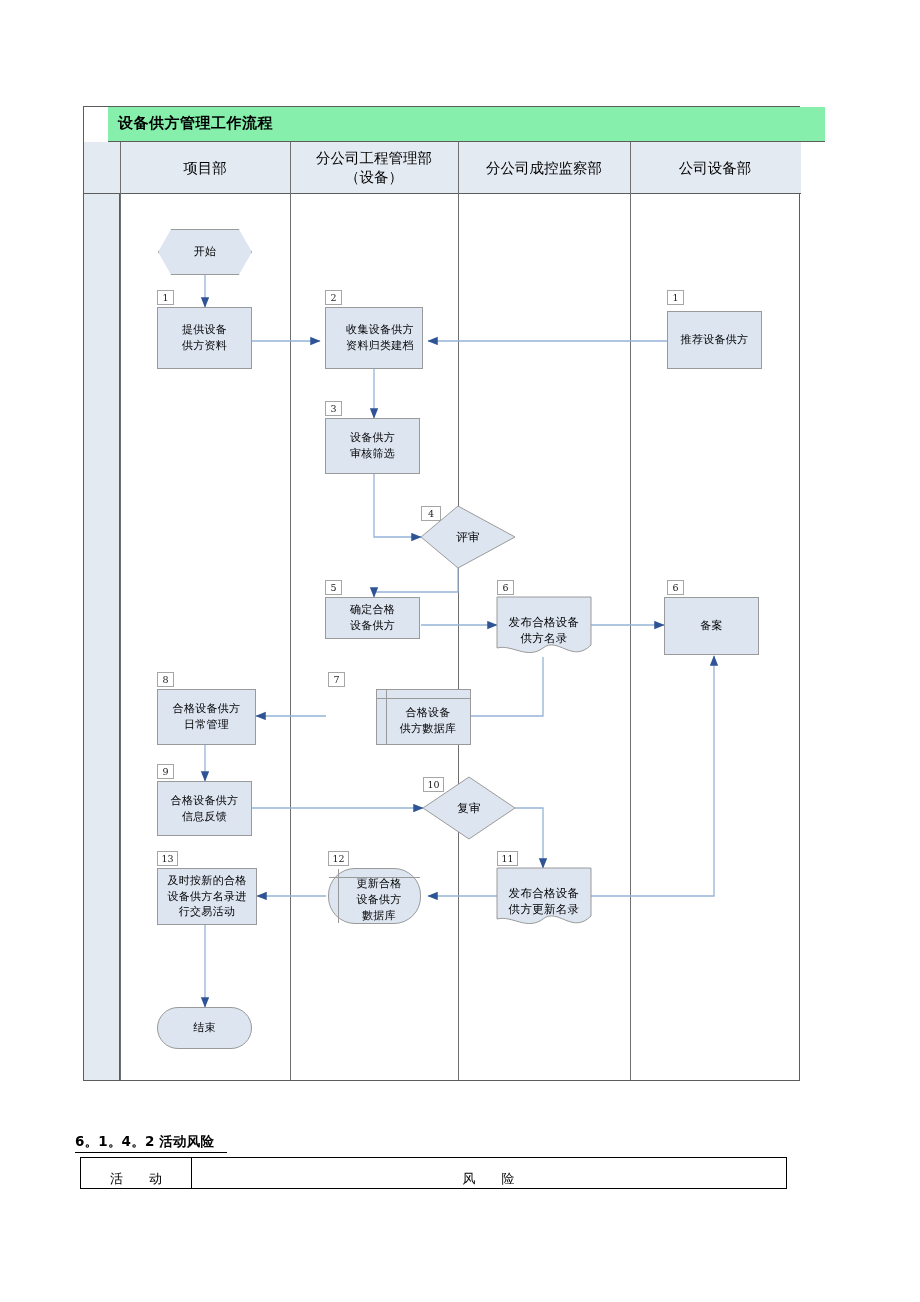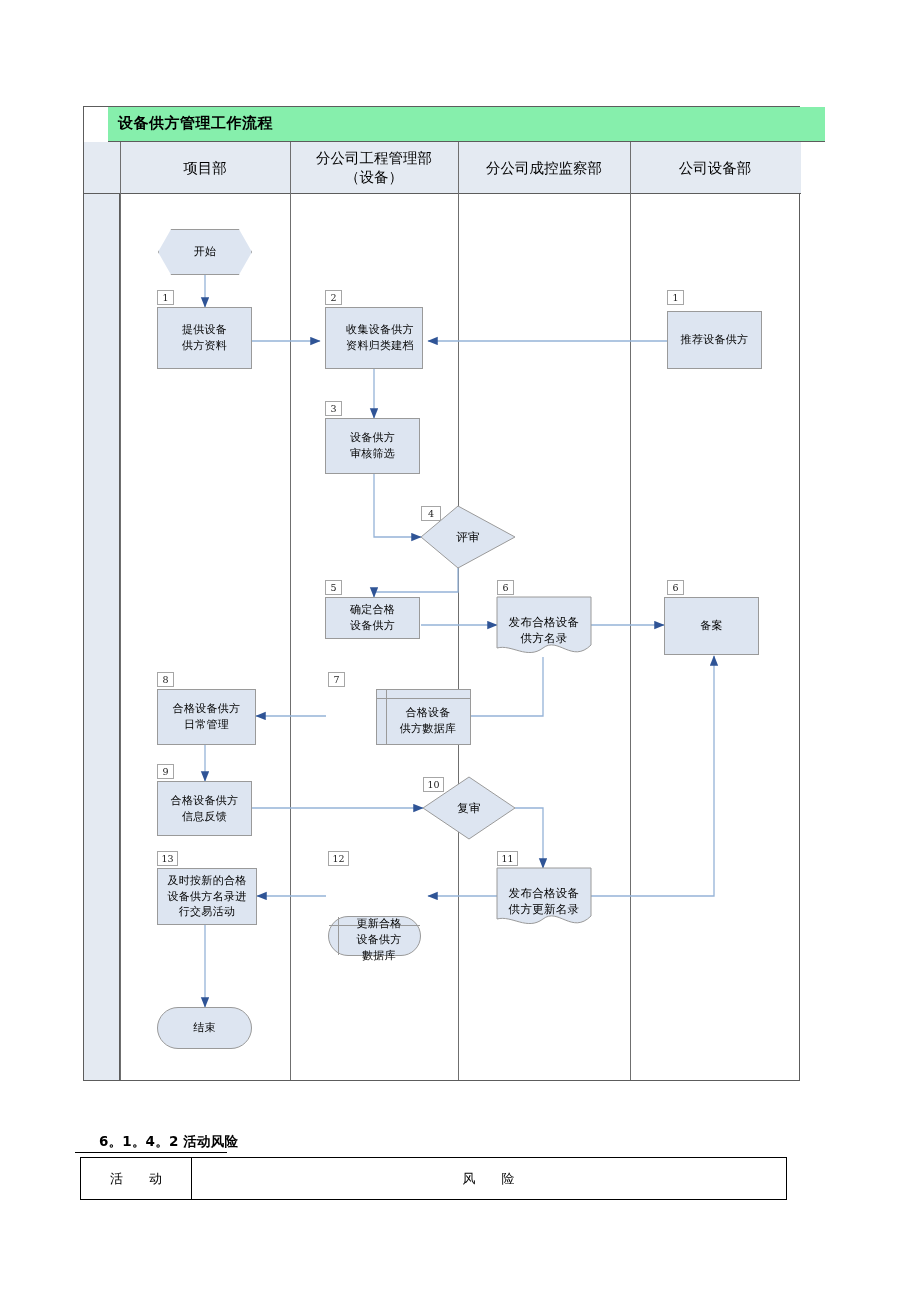--- a/index.html
+++ b/index.html
@@ -61,24 +61,24 @@
              text-align:center;font-size:11.5px;color:#000;line-height:1.45;letter-spacing:.3px;}
 
   
   .diamond-label{position:absolute;z-index:3;display:flex;align-items:center;justify-content:center;
                  text-align:center;font-size:11.5px;color:#000;letter-spacing:.3px;}
 
   svg.layer{position:absolute;left:0;top:0;width:920px;height:1302px;pointer-events:none;}
 
   
   #risk-heading{position:absolute;left:75px;top:1133px;font-size:13.5px;font-weight:700;color:#000;
-                font-family:"DejaVu Sans","Liberation Sans",sans-serif;letter-spacing:.2px;margin-left:24px;}
+                font-family:"DejaVu Sans","Liberation Sans",sans-serif;letter-spacing:.2px;}
   #risk-underline{position:absolute;left:75px;top:1152px;width:152px;height:0;border-top:1px solid #000;}
 
-  #risk-table{position:absolute;left:80px;top:1157px;width:707px;height:43px;
+  #risk-table{position:absolute;left:80px;top:1157px;width:707px;height:32px;
               border:1px solid #000;box-sizing:border-box;background:#fff;}
   #risk-table .vsep{position:absolute;left:110px;top:0;bottom:0;width:0;border-left:1px solid #000;}
   #risk-table .c1{position:absolute;left:0;top:0;width:110px;height:42px;display:flex;
                   align-items:center;justify-content:center;font-size:13px;
                   font-family:"DejaVu Serif","Liberation Serif",serif;}
   #risk-table .c2{position:absolute;left:110px;top:0;right:0;height:42px;display:flex;
                   align-items:center;justify-content:center;font-size:13px;
                   font-family:"DejaVu Serif","Liberation Serif",serif;}
 </style>
 </head>
@@ -223,21 +223,21 @@
   <div class="diamond-label" style="left:423px;top:777px;width:92px;height:62px;">
     <span>复审</span>
   </div>
 
   <div class="numtag" style="left:497px;top:851px;width:21px;">11</div>
   <div class="doc-label" style="left:497px;top:868px;width:94px;height:50px;">
     <span>发布合格设备<br>供方更新名录</span>
   </div>
 
   <div class="numtag" style="left:328px;top:851px;width:21px;">12</div>
-  <div class="node store" style="left:328px;top:916px;width:93px;height:40px;border-radius:27px;">
+  <div class="node store" style="left:328px;top:868px;width:93px;height:56px;border-radius:27px;">
     <span class="lbl">更新合格<br>设备供方<br>數据库</span>
   </div>
 
   <div class="numtag" style="left:157px;top:851px;width:21px;">13</div>
   <div class="node proc" style="left:157px;top:868px;width:100px;height:57px;">
     <span>及时按新的合格<br>设备供方名录进<br>行交易活动</span>
   </div>
 
   <div class="node term" style="left:157px;top:1007px;width:95px;height:42px;">
     <span>结束</span>

